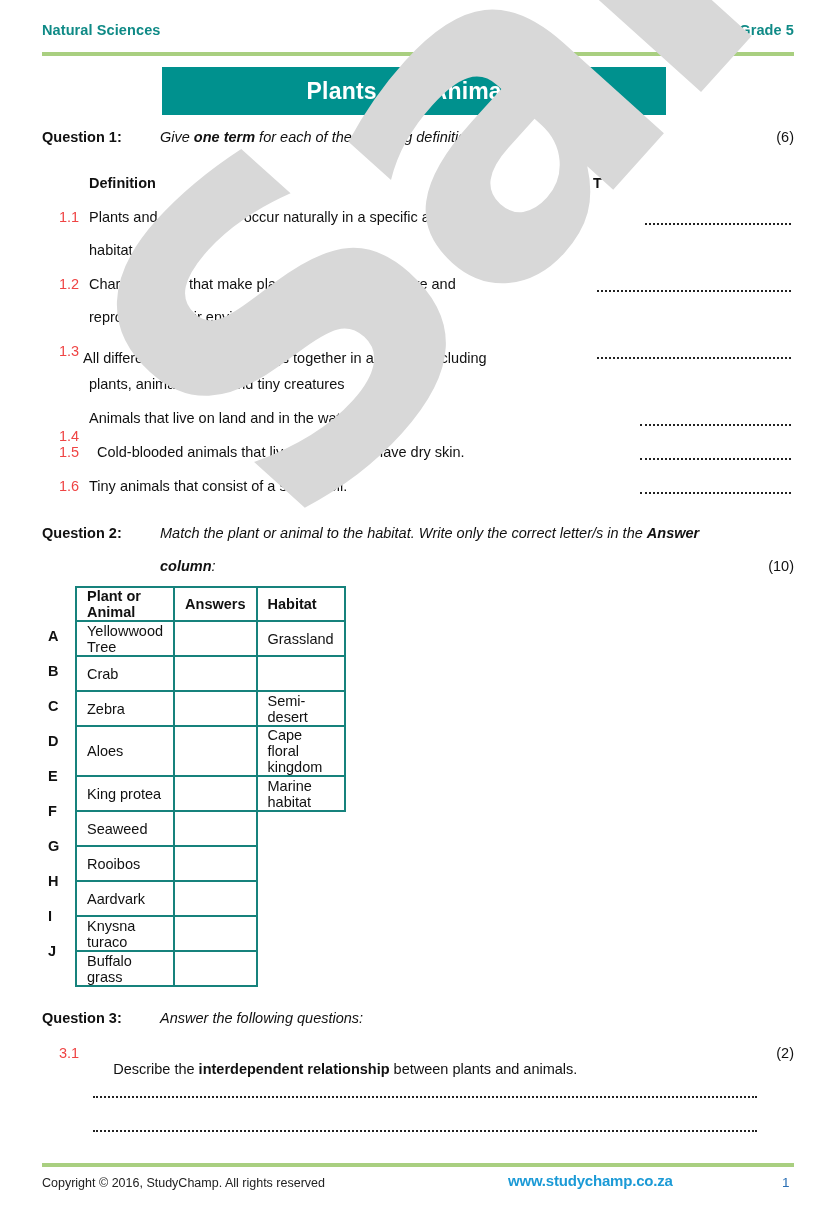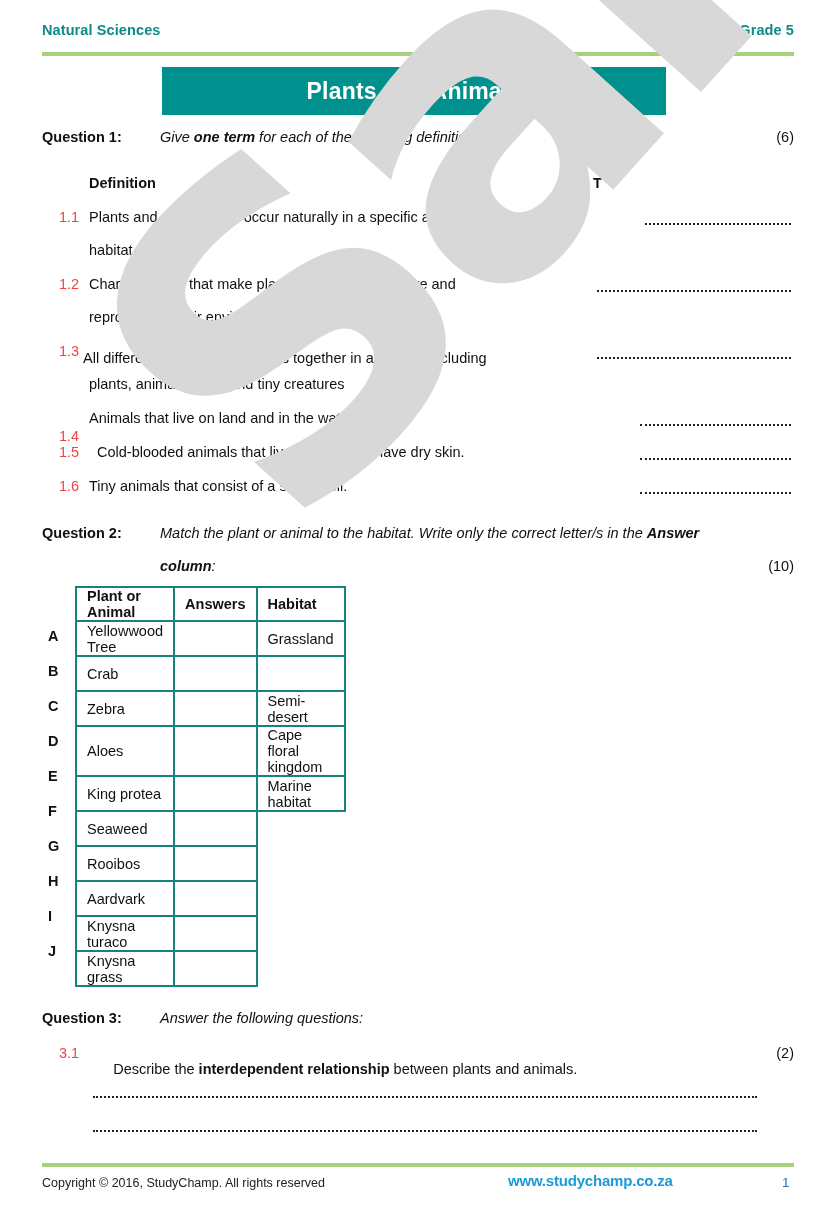--- a/index.html
+++ b/index.html
@@ -351,21 +351,21 @@
             <td>Aardvark</td>
             <td></td>
             <td class="no-border"></td>
           </tr>
           <tr>
             <td>Knysna turaco</td>
             <td></td>
             <td class="no-border"></td>
           </tr>
           <tr>
-            <td>Knysna grass</td>
+            <td>Buffalo grass</td>
             <td></td>
             <td class="no-border"></td>
           </tr>
         </tbody>
       </table>
     </div>
 
     <div class="q-label" style="left:42px; top:1010px;">Question 3:</div>
     <div class="q-instruction" style="left:160px; top:1010px;">Answer the following questions:</div>
 

